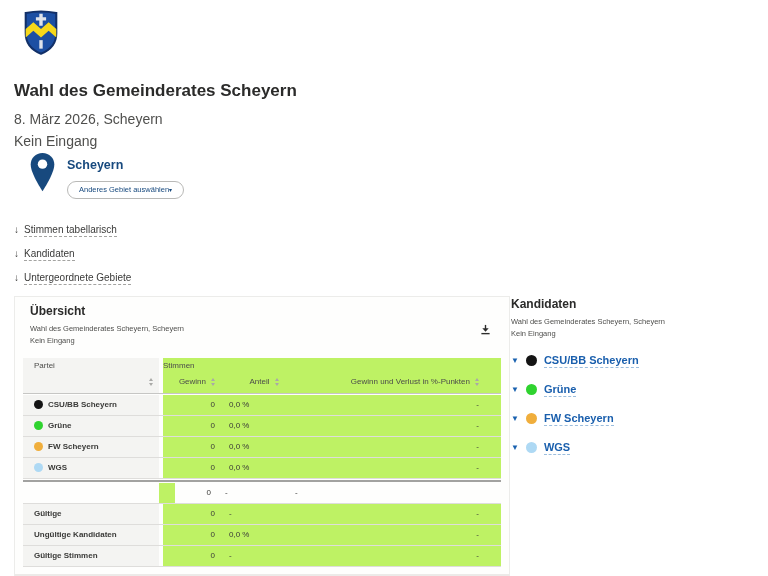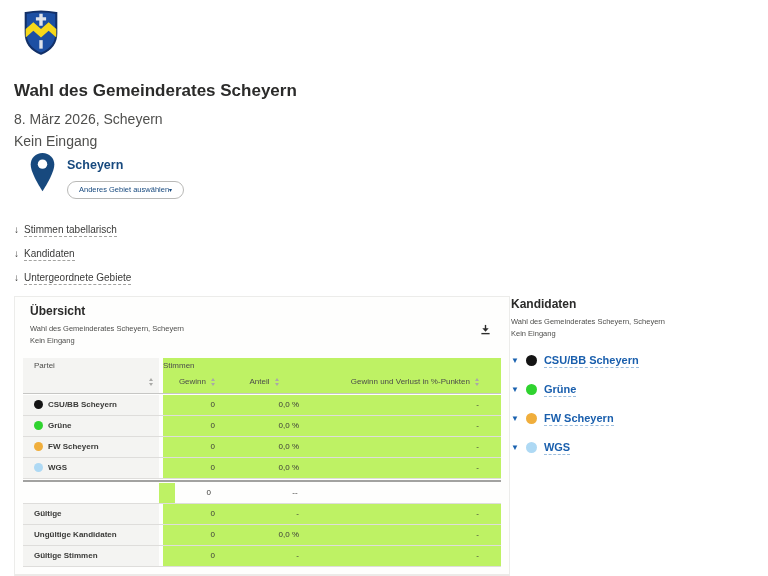--- a/index.html
+++ b/index.html
@@ -49,21 +49,21 @@
   .card-title { font-size: 12px; font-weight: bold; color: #2b2b2a; }
   .card-sub { font-size: 7.5px; color: #4f4f4d; margin-top: 5px; line-height: 1.65; }
   .dl-btn { position: absolute; right: 16px; top: 24px; background: none; border: none; padding: 2px; cursor: pointer; }
 
   .tbl { margin: 1px 8px 0; font-size: 8px; color: #3a3a38; }
   .row { display: grid; grid-template-columns: 136px 4px 1fr; }
   .gut { background: transparent; }
   .cell-party { background: #f4f4f2; display: flex; align-items: center; gap: 5px; padding-left: 11px; }
   .cell-rest  { background: #bef264; display: grid; grid-template-columns: 52px 84px 1fr; align-items: center; padding-right: 16px; }
   .c-count { text-align: right; }
-  .c-share { text-align: right; padding-left: 14px; }
+  .c-share { text-align: left; padding-left: 14px; }
   .c-gain  { text-align: right; padding-right: 6px; }
 
   .hrow1 { height: 16px; padding-top: 3px; color: #4c4c4a; }
   .hrow1 .cell-party, .hrow1 .cell-rest { align-items: flex-end; padding-bottom: 1px; }
   .hrow1 .cell-rest { display: flex; }
   .hrow2 { height: 22px; color: #4c4c4a; }
   .hrow2 .cell-party { justify-content: flex-end; padding-right: 6px; }
   .hrow2 .cell-rest > span { display: inline-flex; align-items: center; }
   .hrow2 .c-count, .hrow2 .c-gain { justify-content: flex-end; }
   .hrow2 .c-share { justify-content: center; }

